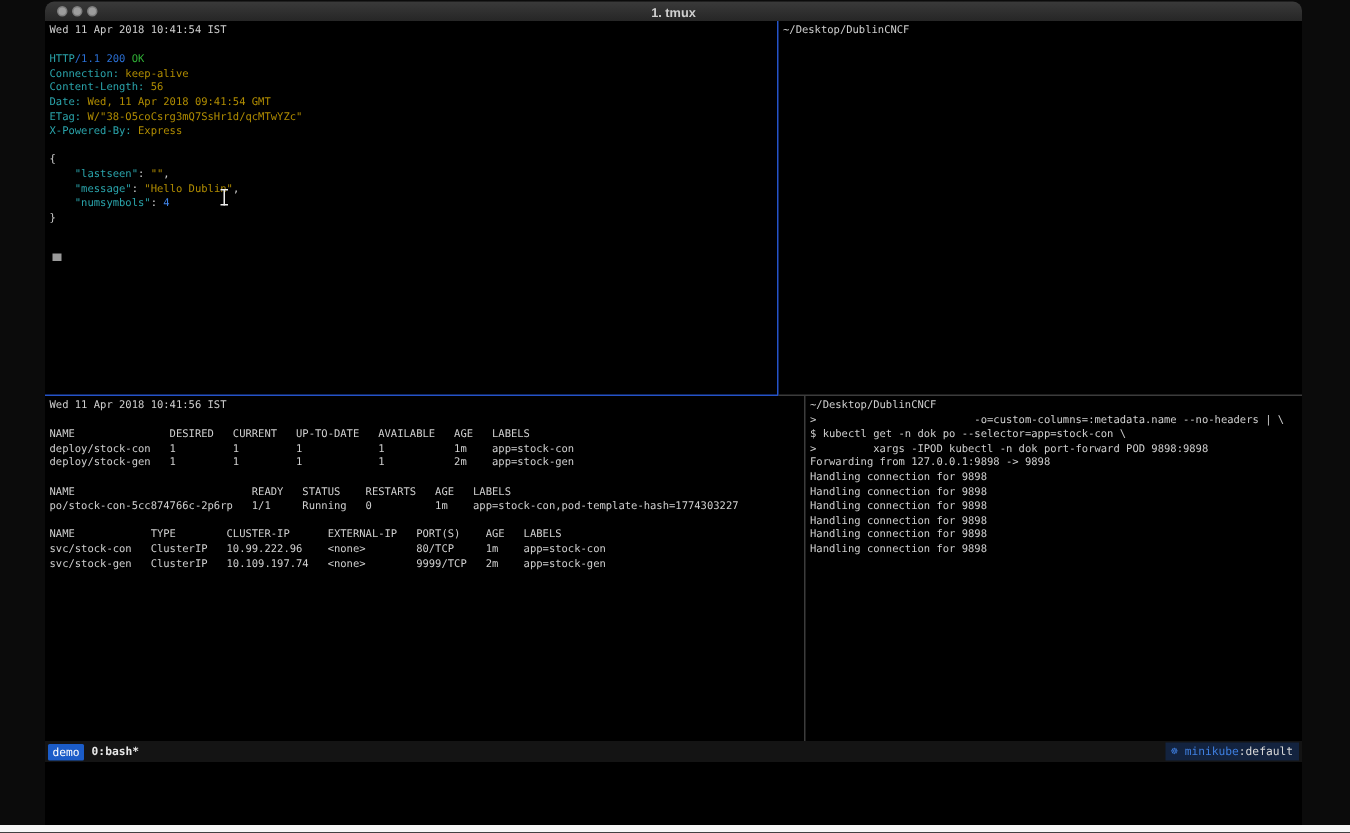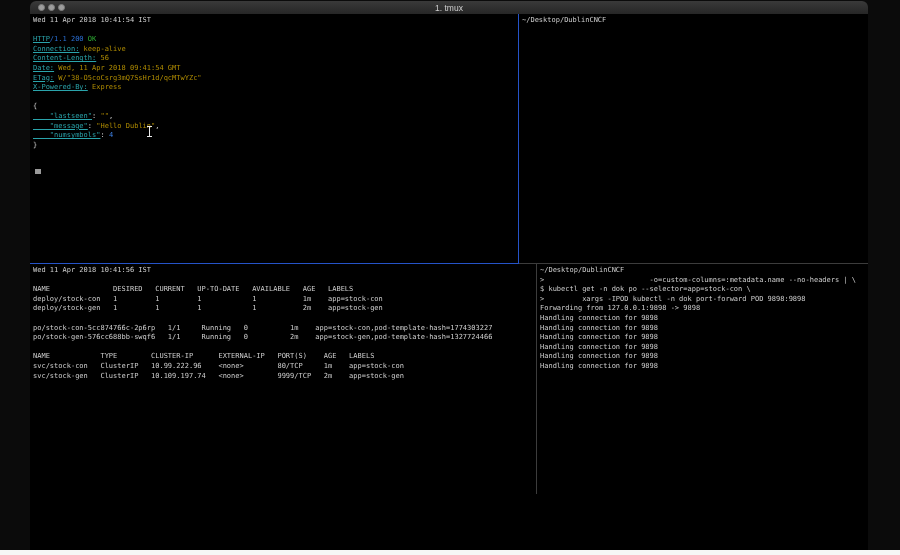--- a/index.html
+++ b/index.html
@@ -8,38 +8,38 @@
   .page { position:relative; width:900px; height:555px; background:#0b0b0b; }
 
   
   .window { position:absolute; left:30px; top:1px; width:838px; height:549px;
             background:#000; border-radius:6px 6px 0 0; }
   .titlebar { position:absolute; left:0; top:0; width:838px; height:13px;
               background:linear-gradient(#3a3a3a,#262626); border-radius:6px 6px 0 0; }
   .lights { position:absolute; left:8px; top:3px; display:flex; gap:3px; }
   .light { width:7px; height:7px; border-radius:50%; background:#9d9d9d; border:0.5px solid #7c7c7c; }
   .title { position:absolute; left:0; right:0; top:1.5px; text-align:center;
-           font-family:"Liberation Sans", sans-serif; font-size:8.5px; color:#cfcfcf; }
+           font-family:"Liberation Sans", sans-serif; font-size:8.5px; color:#cfcfcf;font-weight:bold; }
 
   
   .pane { position:absolute; font-size:7px; line-height:9.6px; color:#cfcfcf;
           padding:2px 0 0 3px; overflow:hidden; }
   .row { white-space:pre; height:9.6px; }
   .pane-tl { left:0; top:13px; width:488px; height:249px; }
   .pane-tr { left:489px; top:13px; width:349px; height:249px; }
   .pane-bl { left:0; top:263px; width:506px; height:230px; }
   .pane-br { left:507px; top:263px; width:331px; height:230px; }
 
   .div-v-top { position:absolute; left:488px; top:13px; width:1px; height:250px; background:#2553c8; }
   .div-h-left { position:absolute; left:0; top:262px; width:488px; height:1px; background:#2553c8; }
   .div-h-right { position:absolute; left:489px; top:262px; width:349px; height:1px; background:#3c3c3c; }
   .div-v-bot { position:absolute; left:506px; top:263px; width:1px; height:230px; background:#3c3c3c; }
 
   
-  .cyan  { color:#2aa4ab;text-decoration:underline; }
+  .cyan  { color:#2aa4ab; }
   .olive { color:#b08c00; }
   .blue  { color:#2a6fd4;text-align:center; }
   .green { color:#2fae35; }
   .numblue { color:#3f83e8; }
   .fg    { color:#cfcfcf; }
 
   
   .statusbar { position:absolute; left:0; top:493px; width:838px; height:14px;
                background:#141414; font-size:7.5px; line-height:14px; color:#ddd; }
   .status-left { position:absolute; left:2px; top:0; display:flex; align-items:center; height:14px; }
@@ -96,22 +96,22 @@
       <div class="row"><span class="fg">~/Desktop/DublinCNCF</span></div>
     </div>
 
     <div class="pane pane-bl">
       <div class="row"><span class="fg">Wed 11 Apr 2018 10:41:56 IST</span></div>
       <div class="row"></div>
       <div class="row"><span class="fg">NAME               DESIRED   CURRENT   UP-TO-DATE   AVAILABLE   AGE   LABELS</span></div>
       <div class="row"><span class="fg">deploy/stock-con   1         1         1            1           1m    app=stock-con</span></div>
       <div class="row"><span class="fg">deploy/stock-gen   1         1         1            1           2m    app=stock-gen</span></div>
       <div class="row"></div>
+      <div class="row"><span class="fg">NAME                            READY   STATUS    RESTARTS   AGE   LABELS</span></div>
       <div class="row"><span class="fg">po/stock-con-5cc874766c-2p6rp   1/1     Running   0          1m    app=stock-con,pod-template-hash=1774303227</span></div>
-      <div class="row"><span class="fg">po/stock-gen-576cc688bb-swqf6   1/1     Running   0          2m    app=stock-gen,pod-template-hash=1327724466</span></div>
       <div class="row"></div>
       <div class="row"><span class="fg">NAME            TYPE        CLUSTER-IP      EXTERNAL-IP   PORT(S)    AGE   LABELS</span></div>
       <div class="row"><span class="fg">svc/stock-con   ClusterIP   10.99.222.96    &lt;none&gt;        80/TCP     1m    app=stock-con</span></div>
       <div class="row"><span class="fg">svc/stock-gen   ClusterIP   10.109.197.74   &lt;none&gt;        9999/TCP   2m    app=stock-gen</span></div>
     </div>
 
     <div class="pane pane-br">
       <div class="row"><span class="fg">~/Desktop/DublinCNCF</span></div>
       <div class="row"><span class="fg">&gt;                         -o=custom-columns=:metadata.name --no-headers | \</span></div>
       <div class="row"><span class="fg">$ kubectl get -n dok po --selector=app=stock-con \</span></div>
@@ -123,20 +123,30 @@
       <div class="row"><span class="fg">Handling connection for 9898</span></div>
       <div class="row"><span class="fg">Handling connection for 9898</span></div>
       <div class="row"><span class="fg">Handling connection for 9898</span></div>
     </div>
 
     <div class="div-v-top"></div>
     <div class="div-h-left"></div>
     <div class="div-h-right"></div>
     <div class="div-v-bot"></div>
 
+    <div class="statusbar">
+      <div class="status-left">
+        <span class="session-chip">demo</span>
+        <span class="win-label">0:bash*</span>
+      </div>
+      <div class="status-right">
+        <span class="k8s-icon">☸</span>
+        <span class="ctx">minikube</span><span class="ns">:default</span>
+      </div>
+    </div>
   </div>
 
   <div class="block-cursor"></div>
   <div class="ibeam">
     <div class="cap-t"></div>
       <div class="stem"></div>
       <div class="cap-b"></div>
   </div>
 
   <div class="bottom-strip"></div>

